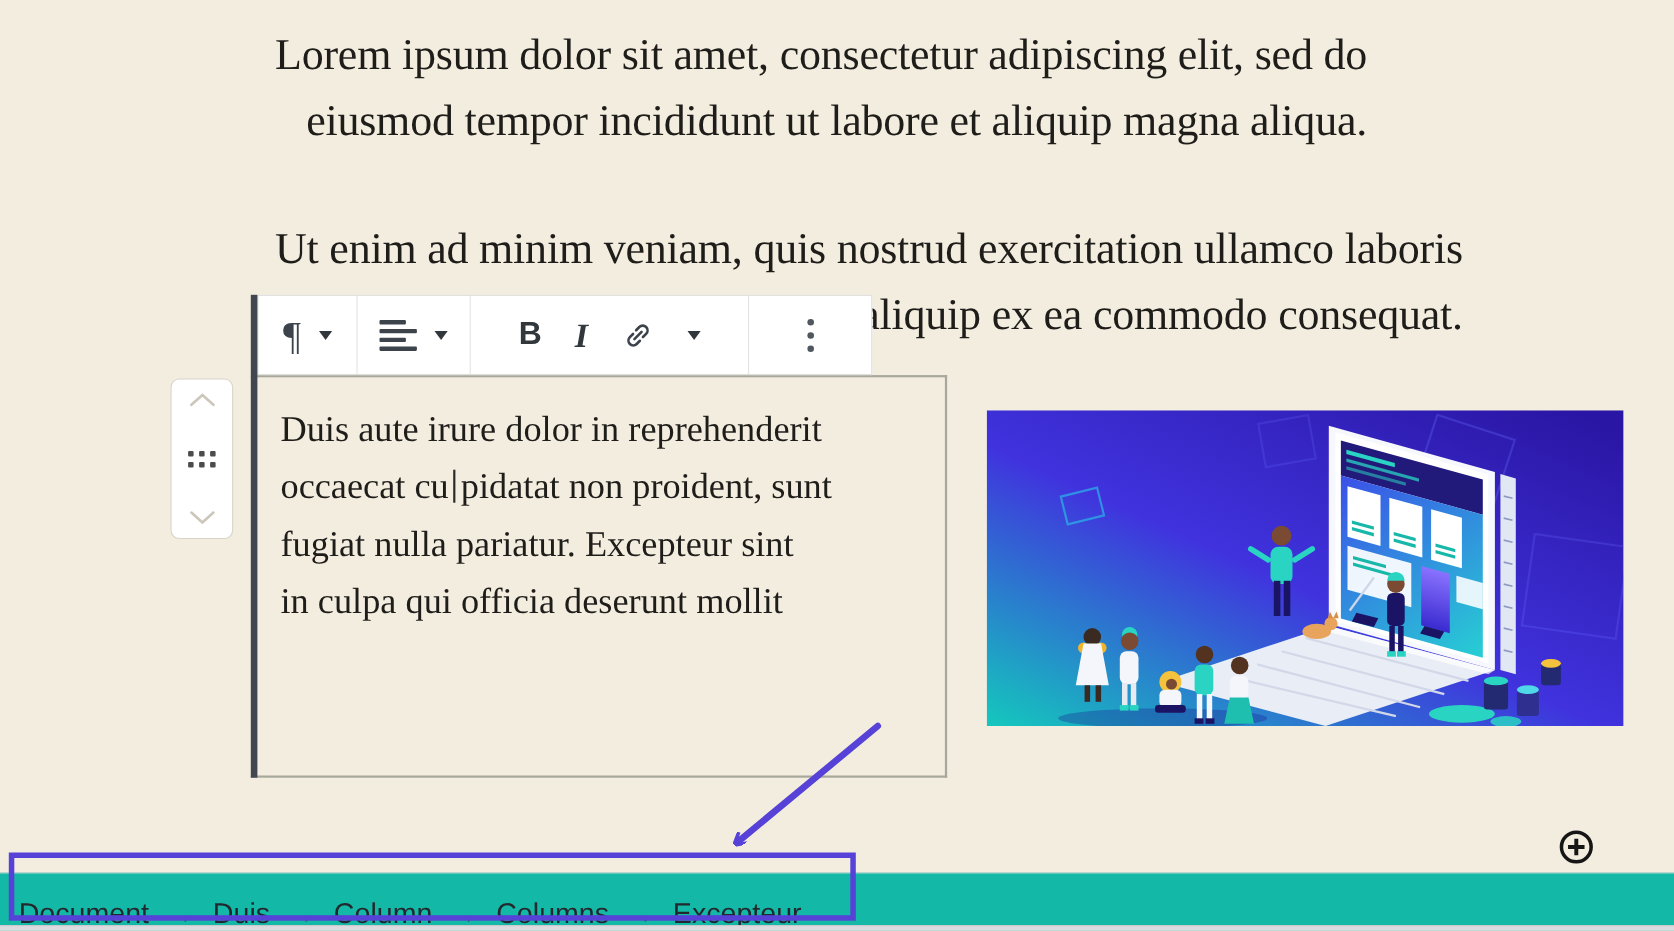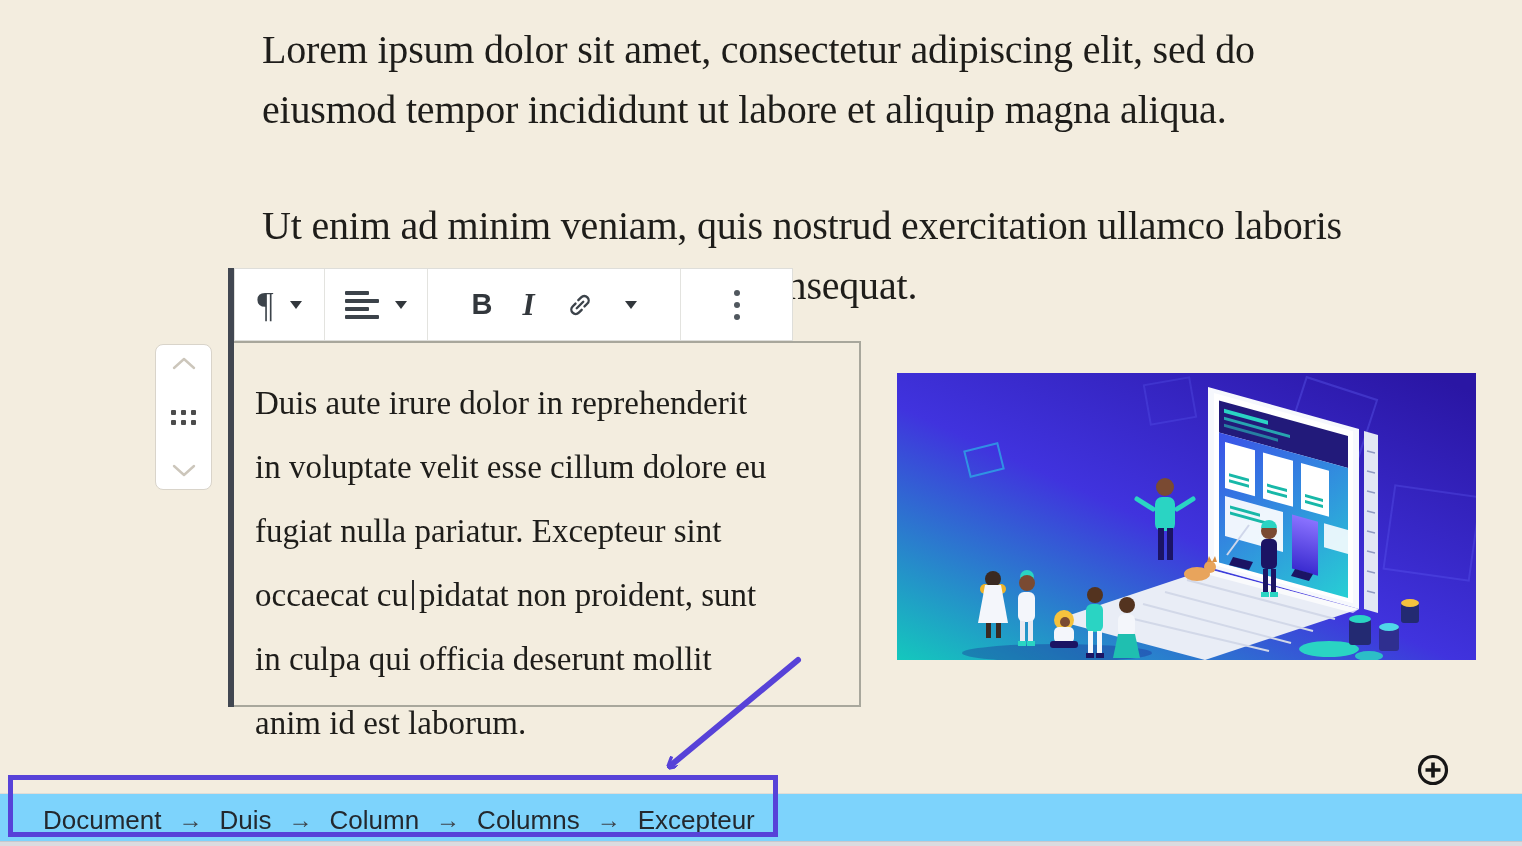--- a/index.html
+++ b/index.html
@@ -1,32 +1,32 @@
 <!DOCTYPE html>
 <html><head>
 <meta charset="utf-8">
 <style>
   * { box-sizing: border-box; margin: 0; padding: 0; }
   html, body { width: 1522px; height: 846px; overflow: hidden; }
   body { font-family: "Liberation Serif", "DejaVu Serif", serif; background: #f3eddf; }
   #screen { position: relative; width: 1522px; height: 846px; background: #f3eddf; }
 
   
-  .doc-para { position: absolute; left: 262px; color: #1e1d1a; font-size: 40px; line-height: 60px; letter-spacing: -0.2px; }
+  .doc-para { position: absolute; left: 250px; color: #1e1d1a; font-size: 40px; line-height: 60px; letter-spacing: -0.2px; text-align: right; }
   .doc-para .line { white-space: nowrap; }
   #para1 { top: 20px; }
   #para2 { top: 196px; }
 
   
   #block {
     position: absolute; left: 228px; top: 341px; width: 633px; height: 366px;
     border: 2px solid #a8a79c; border-left: none;
     padding: 22px 20px 0 27px; z-index: 2;
   }
-  #block .bline { font-size: 33px; line-height: 52px; color: #1e1d1a; white-space: nowrap; margin-top: 12px; }
+  #block .bline { font-size: 33px; line-height: 52px; color: #1e1d1a; white-space: nowrap; }
   .caret { display: inline-block; width: 2px; height: 30px; background: #2b2b2b; margin: 0 5px 0 4px; vertical-align: -4px; }
 
   
   #left-bar { position: absolute; left: 228px; top: 268px; width: 6px; height: 439px; background: #414751; z-index: 6; }
 
   
   #toolbar {
     position: absolute; left: 234px; top: 268px; height: 73px; width: 559px;
     background: #ffffff; border: 1px solid #dededa; display: flex; z-index: 5;
   }
@@ -57,22 +57,22 @@
   
   #image-block { position: absolute; left: 897px; top: 373px; width: 579px; height: 287px; cursor: pointer; }
   #image-block svg { display: block; width: 100%; height: 100%; }
 
   
   #inserter { position: absolute; left: 1416px; top: 753px; width: 34px; height: 34px; background: none; border: none; cursor: pointer; }
 
   
   #breadcrumb-bar {
     position: absolute; left: 0; top: 793px; width: 1522px; height: 53px;
-    background: #7dd3fc; border-top: 1px solid #e0ddd7;
-    display: flex; align-items: center; padding-left: 43px; gap: 17px;
+    background: #14b8a6; border-top: 1px solid #e0ddd7;
+    display: flex; align-items: flex-end; padding-left: 17px; gap: 17px;
     font-family: "Liberation Sans", sans-serif; font-size: 26px; color: #23282e; z-index: 3;
   }
   .crumb { cursor: pointer; }
   .crumb.is-link { text-decoration: underline; text-underline-offset: 4px; text-decoration-thickness: 1.5px; }
   .crumb-sep { color: #3c434a; font-size: 24px; }
   #bottom-strip { position: absolute; left: 0; top: 841px; width: 1522px; height: 5px; background: #dcdbdf; border-top: 1px solid #c9c8cd; z-index: 3; }
 
   
   #annotation-rect { position: absolute; left: 8px; top: 775px; width: 770px; height: 62px; border: 5px solid #5742d8; z-index: 10; pointer-events: none; }
   #annotation-arrow { position: absolute; left: 628px; top: 632px; width: 200px; height: 155px; z-index: 10; pointer-events: none; }
@@ -217,25 +217,23 @@
         <ellipse cx="463" cy="246" rx="11" ry="4" fill="#2ad4c3"></ellipse>
       <rect x="482" y="254" width="20" height="24" rx="3" fill="#2f2f8f"></rect>
         <ellipse cx="492" cy="254" rx="10" ry="4" fill="#4fd8e8"></ellipse>
       <rect x="504" y="230" width="18" height="20" rx="3" fill="#232a72"></rect>
         <ellipse cx="513" cy="230" rx="9" ry="4" fill="#f5c23d"></ellipse>
     </svg>
   </div>
 
   <div id="block">
     <div class="bline">Duis aute irure dolor in reprehenderit</div>
-    <div class="bline">in voluptate velit esse cillum dolore eu</div>
+    <div class="bline"><span>occaecat cu</span><span class="caret"></span><span>pidatat non proident, sunt</span></div>
     <div class="bline">fugiat nulla pariatur. Excepteur sint</div>
-    <div class="bline"><span>occaecat cu</span><span class="caret"></span><span>pidatat non proident, sunt</span></div>
     <div class="bline">in culpa qui officia deserunt mollit</div>
-    <div class="bline">anim id est laborum.</div>
   </div>
 
   <div id="toolbar">
     <div class="tb-group" style="width:90px">
       <button class="tb-btn">
         <span class="pilcrow">¶</span>
       </button>
       <button class="tb-btn">
         <span class="tri"></span>
       </button>

